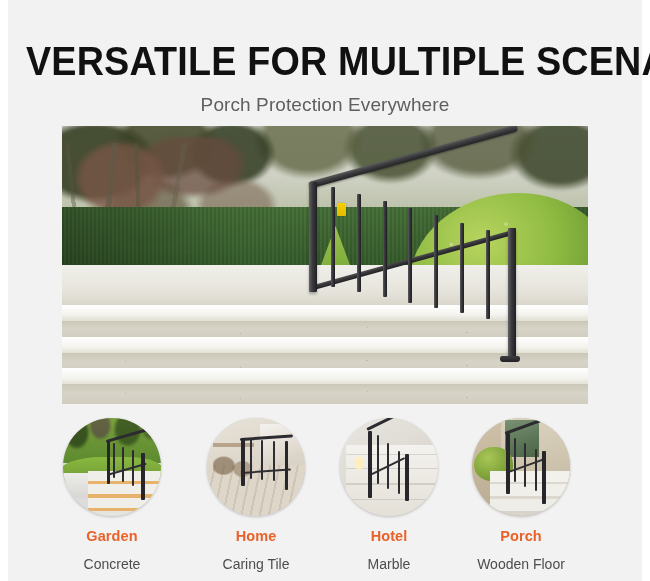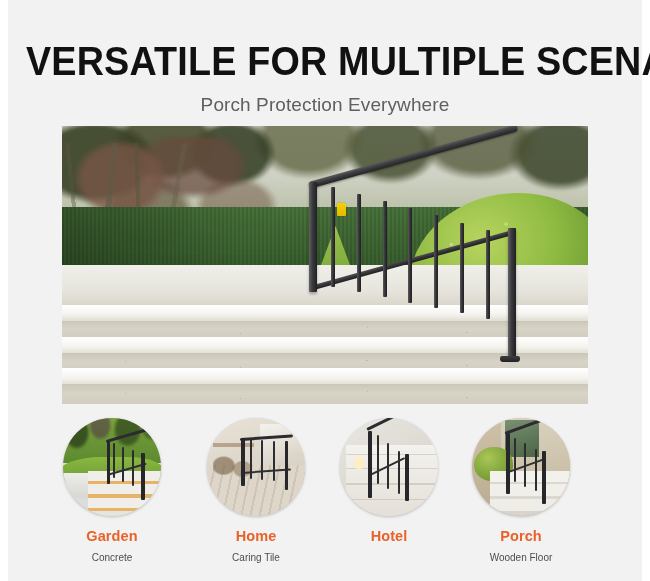--- a/index.html
+++ b/index.html
@@ -309,23 +309,23 @@
   .card-title {
     margin: 0;
     padding-top: 12px;
     font-size: 14.5px;
     line-height: 17px;
     font-weight: 700;
     color: #e8622a;
     letter-spacing: .1px;
   }
   .card-sub {
-    margin: 2px;
+    margin: 8px;
     padding-top: 3px;
-    font-size: 10px;
+    font-size: 14px;
     line-height: 16px;
     font-weight: 400;
     color: #4d4d4d;
   }
 
   
   .t1-sky   { position:absolute; left:0; top:0; width:100%; height:46%;
               background: linear-gradient(180deg,#7fa63f 0%, #6c9636 46%, #5d8a30 100%); }
   .t1-trees { position:absolute; left:0; top:-6%; width:100%; height:52%;
               background:
@@ -522,20 +522,21 @@
             <div class="mini-bot" style="transform:rotate(-26deg); top:62%;"></div>
             <div class="mini-bal" style="left:22%; top:10%; height:64%;"></div>
             <div class="mini-bal" style="left:46%; top:20%; height:60%;"></div>
             <div class="mini-bal" style="left:70%; top:30%; height:56%;"></div>
             <div class="mini-post" style="left:2%;  top:4%;  height:88%;"></div>
             <div class="mini-post" style="left:88%; top:34%; height:62%;"></div>
           </div>
         </div>
       </div>
       <p class="card-title">Hotel</p>
+      <p class="card-sub">Marble</p>
     </div>
 
     <div class="card" style="left:455px;">
       <div class="thumb">
         <div class="thumb-scene">
           <div class="t4-bg"></div>
           <div class="t4-house"></div>
           <div class="t4-glass"></div>
           <div class="t4-bush"></div>
           <div class="t4-steps"></div>

